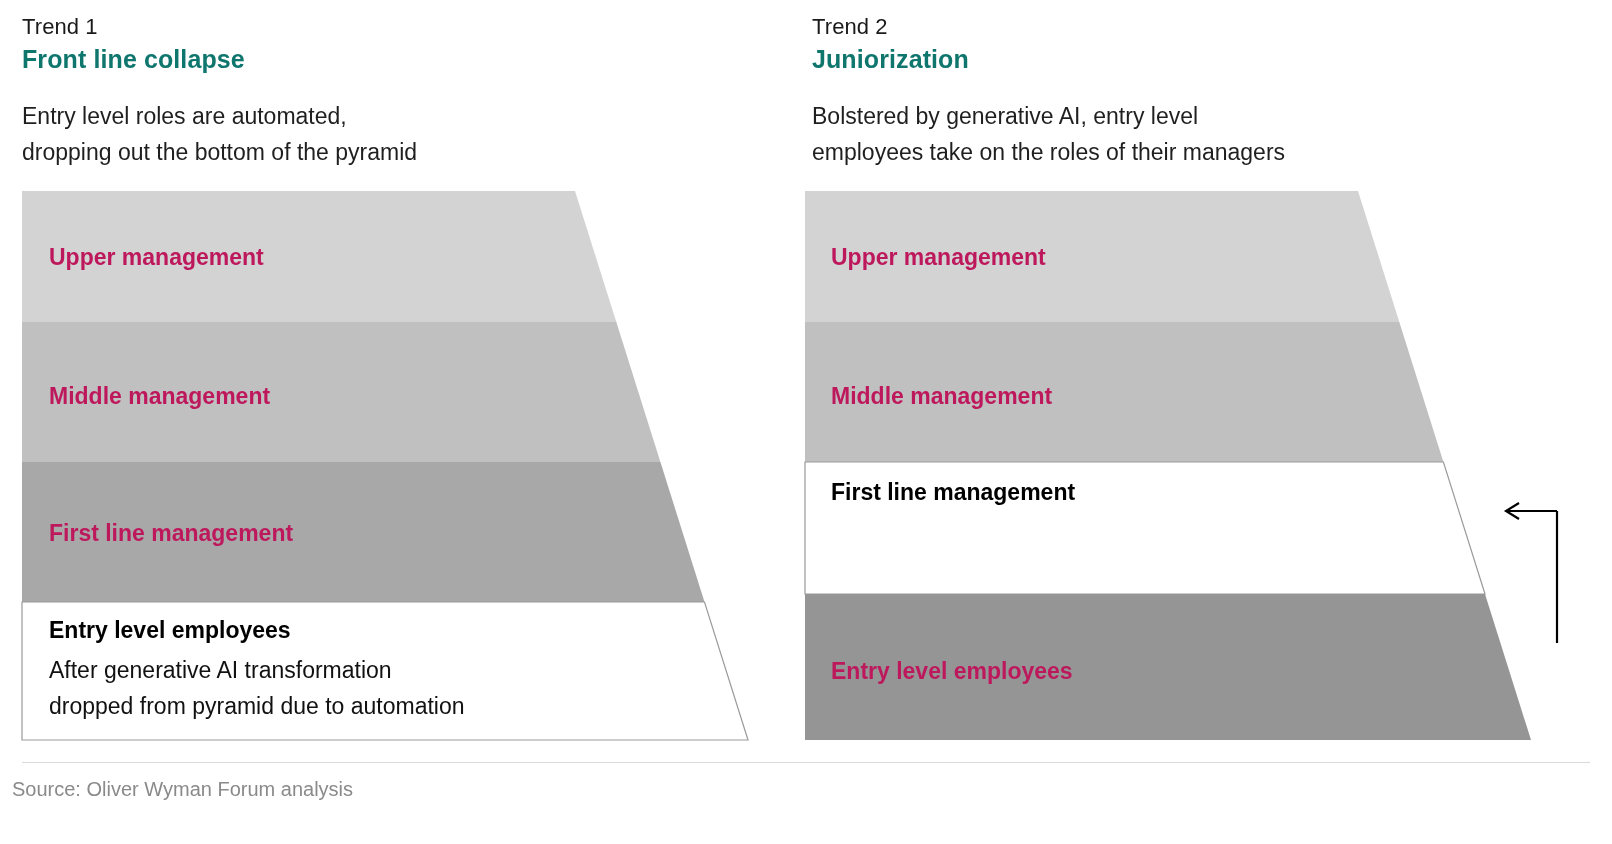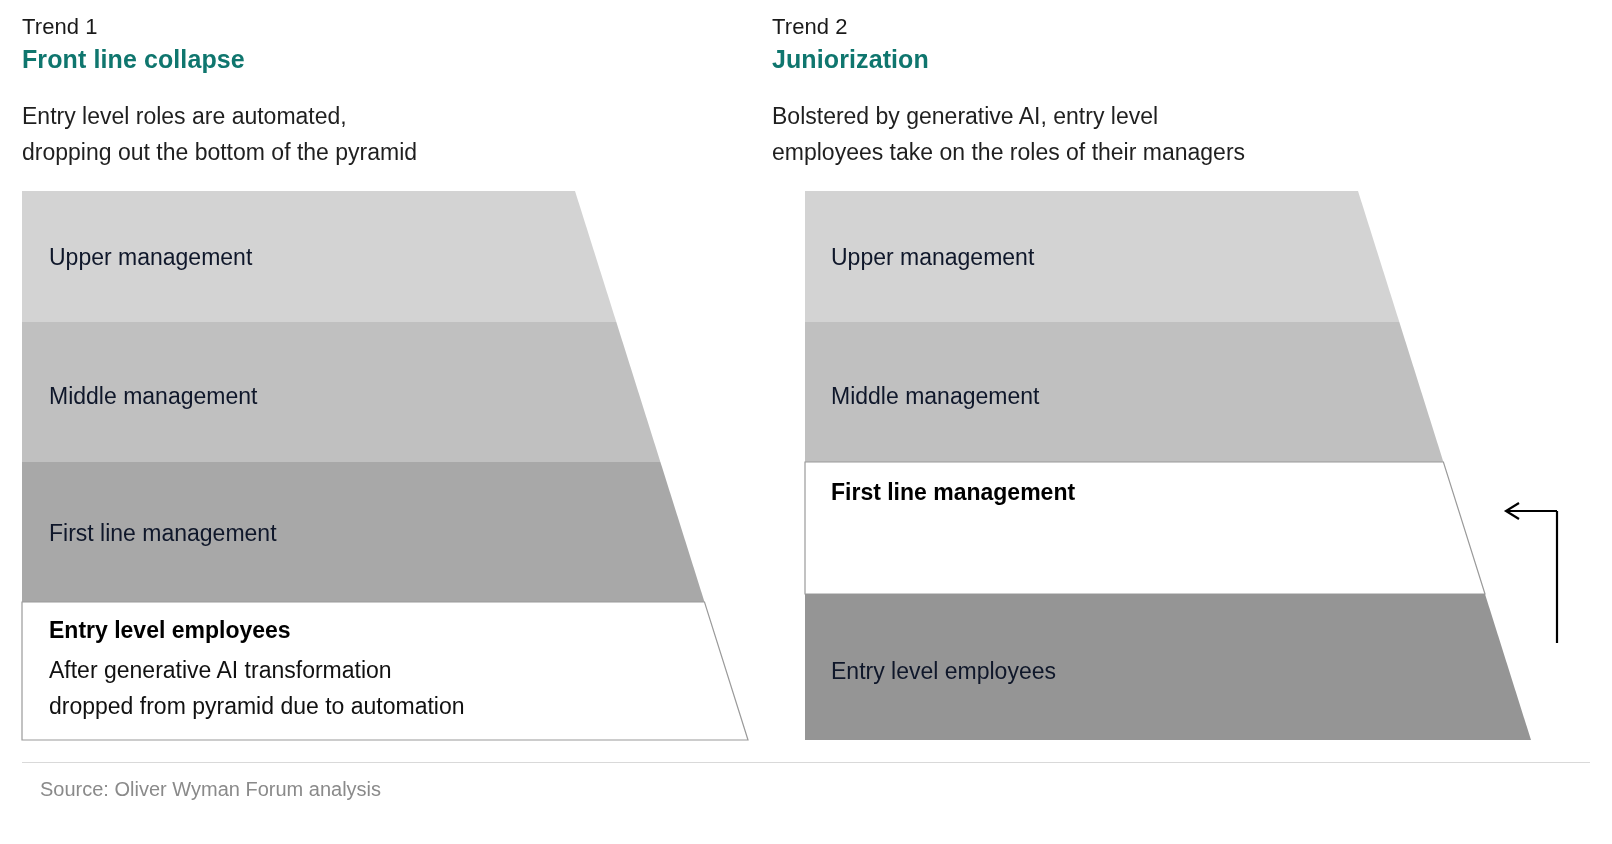--- a/index.html
+++ b/index.html
@@ -22,21 +22,21 @@
     width: 1612px;
     height: 844px;
   }
 
   
   .panel-header {
     position: absolute;
     top: 12px;
   }
   .panel-header.left  { left: 22px;  width: 740px; }
-  .panel-header.right { left: 772px; width: 790px; }
+  .panel-header.right { left: 812px; width: 790px; }
 
   .trend-eyebrow {
     font-size: 22px;
     line-height: 30px;
     font-weight: 400;
     color: #1a1a1a;
     letter-spacing: 0.1px;
   }
   .trend-title {
     font-size: 25px;
@@ -63,22 +63,22 @@
     width: 1612px;
     height: 844px;
     pointer-events: none;
   }
 
   
   .band-label {
     position: absolute;
     font-size: 23px;
     line-height: 30px;
-    font-weight: 400;
-    color: #0f172a;
+    font-weight: 700;
+    color: #be185d;
     white-space: nowrap;
   }
   .band-block {
     position: absolute;
   }
   .band-block .bb-title {
     font-size: 23px;
     line-height: 30px;
     font-weight: 700;
     color: #000000;
@@ -97,21 +97,21 @@
   .footer-rule {
     position: absolute;
     left: 22px;
     top: 762px;
     width: 1568px;
     height: 1px;
     background: #d9d9d9;
   }
   .source-note {
     position: absolute;
-    left: 40px;
+    left: 12px;
     top: 775px;
     font-size: 20px;
     line-height: 28px;
     color: #8a8a8a;
     font-weight: 400;
   }
 </style>
 </head>
 <body>
 

